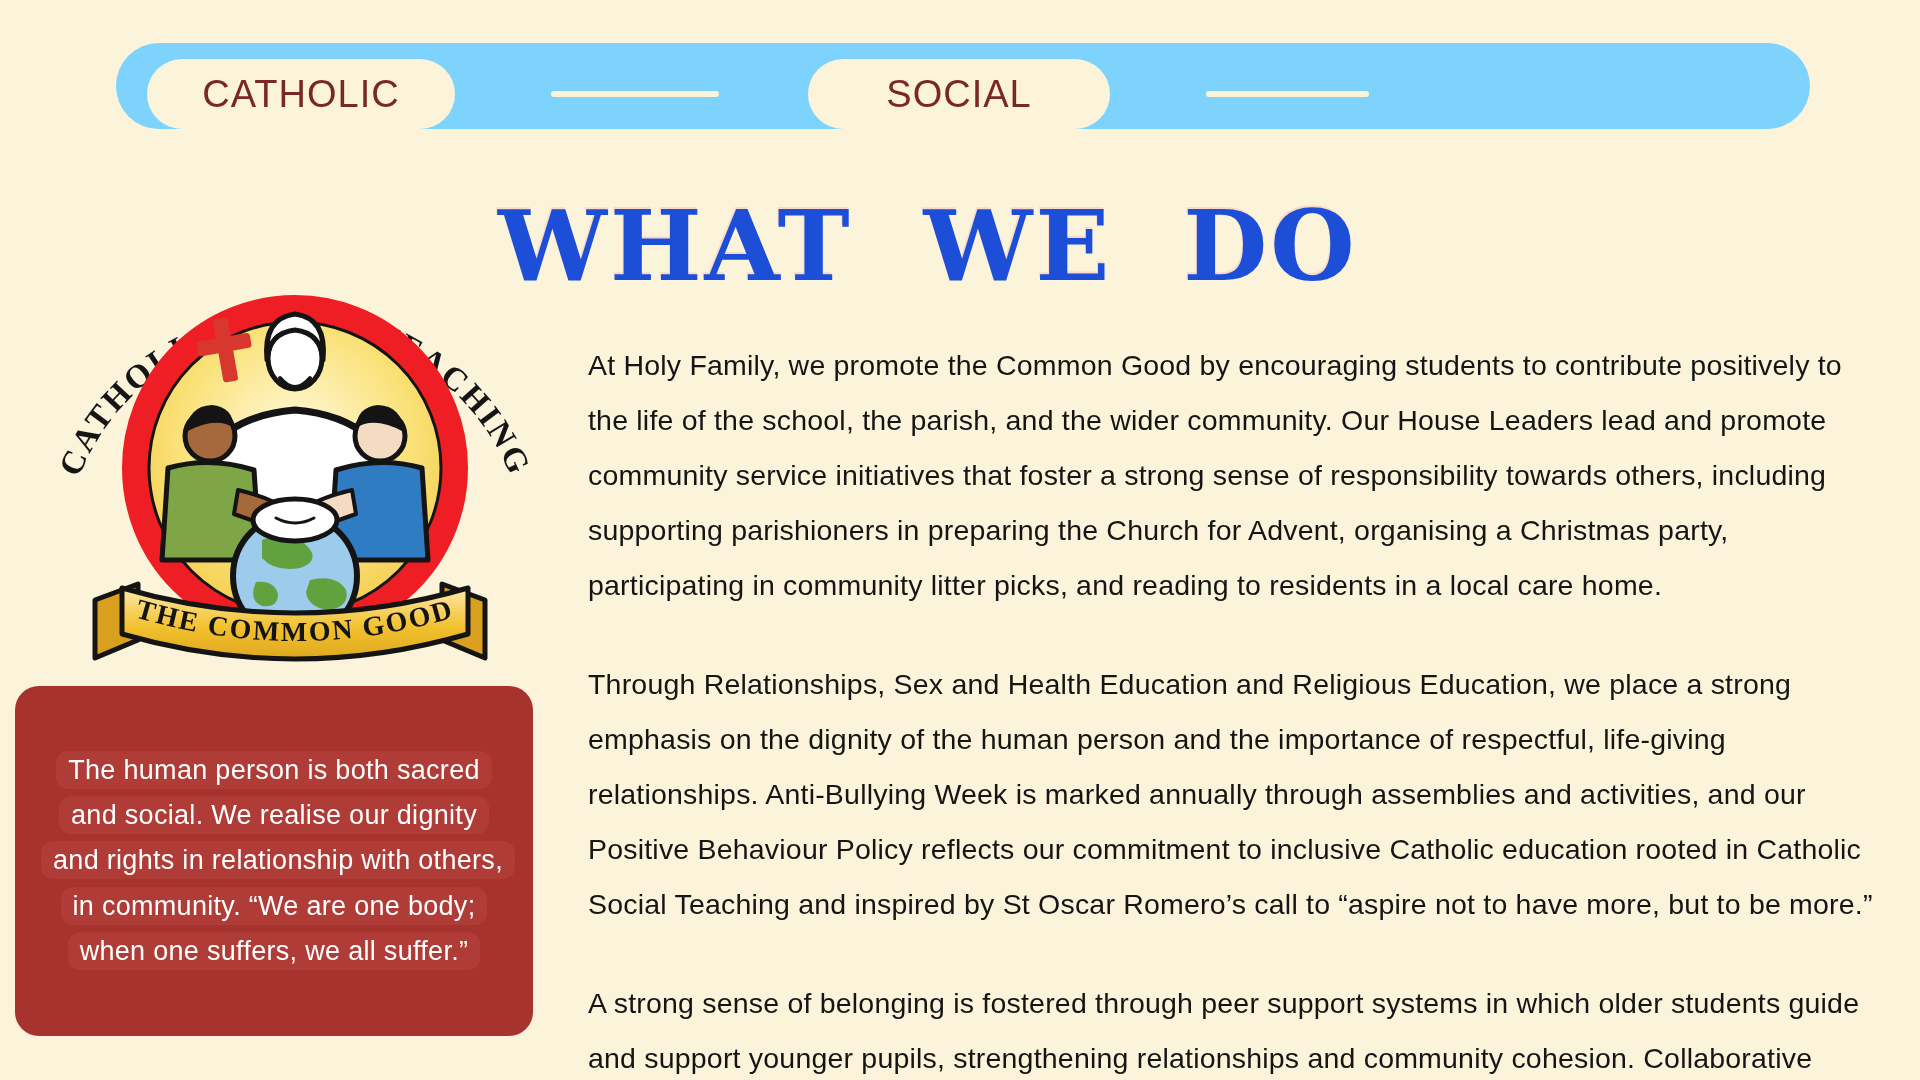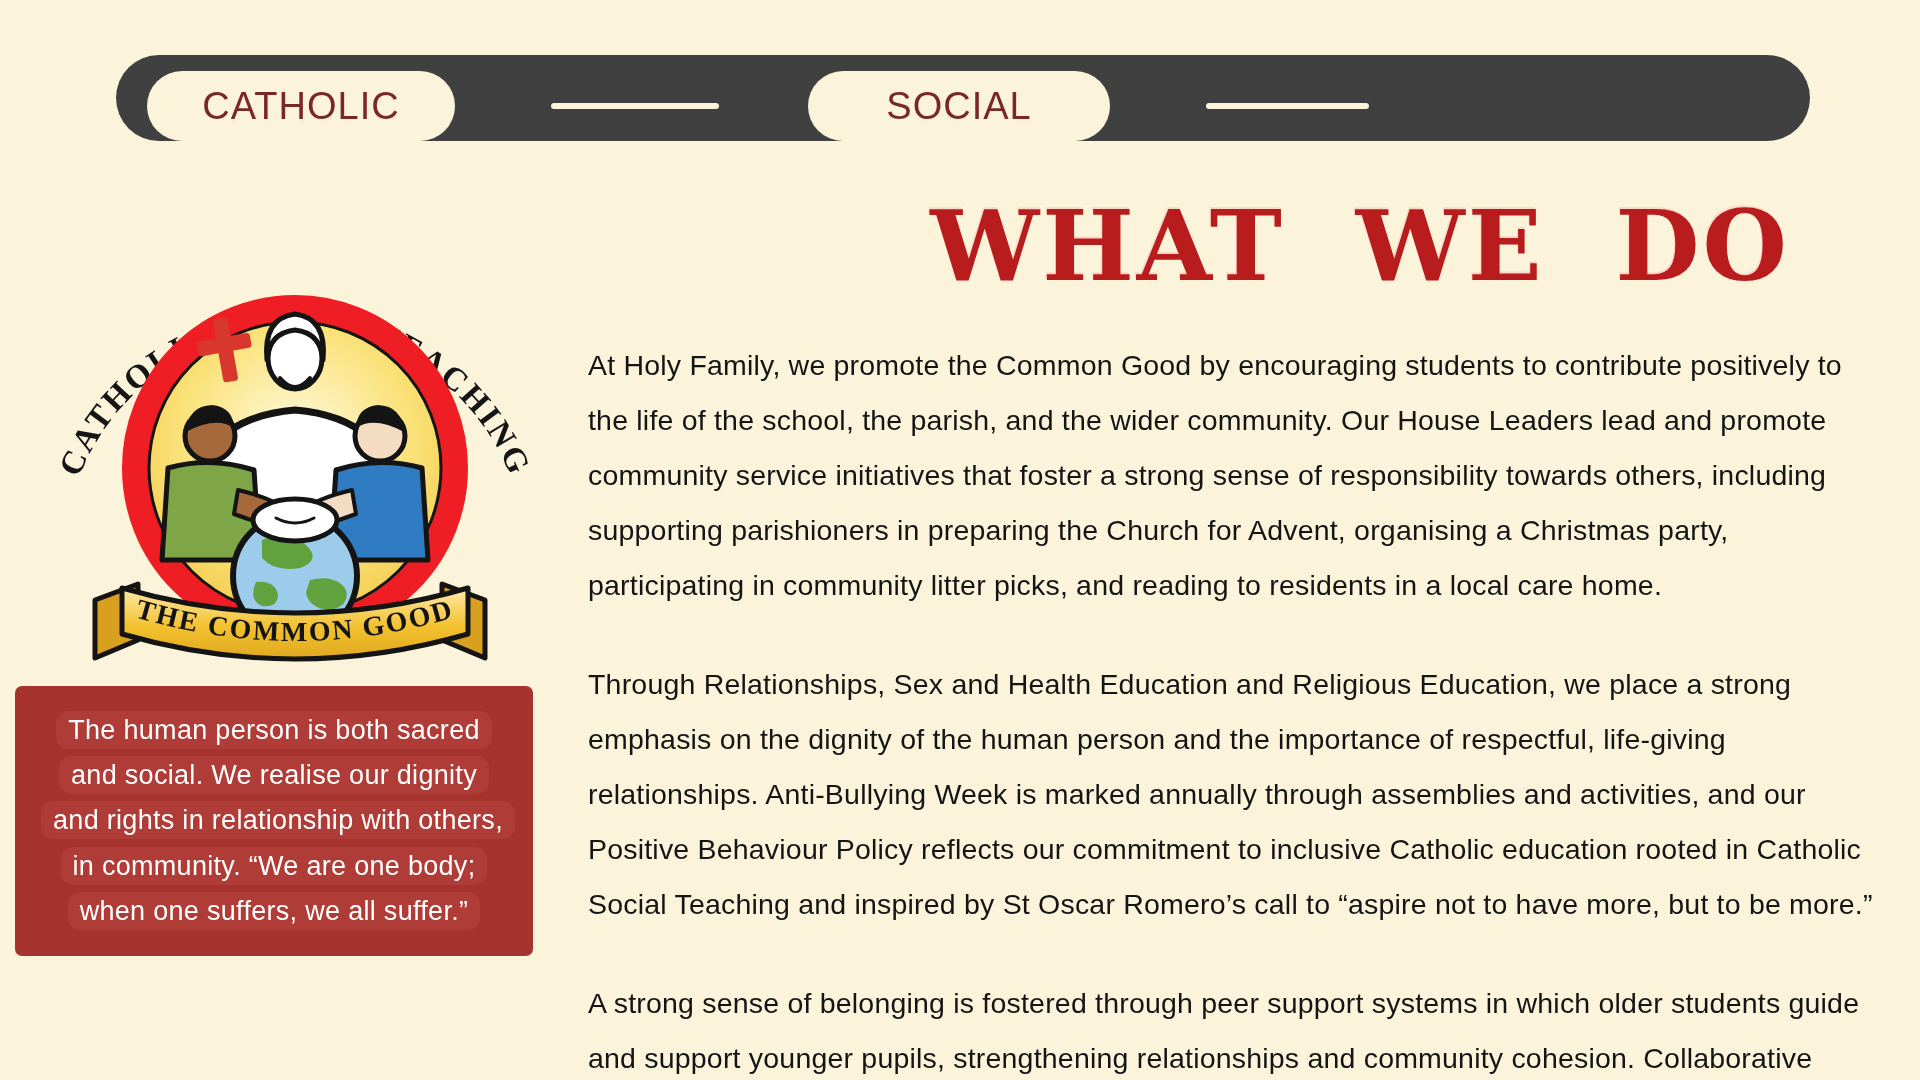--- a/index.html
+++ b/index.html
@@ -1,49 +1,49 @@
 <!DOCTYPE html>
 <html><head>
 <meta charset="utf-8">
 <style>
   * { margin:0; padding:0; box-sizing:border-box; }
   html,body { width:1920px; height:1080px; }
   body { font-family:"Liberation Sans", sans-serif; }
   .page { position:relative; width:1920px; height:1080px; background:#FBF4DB; overflow:hidden; }
 
   
-  .banner { position:absolute; left:116px; top:55px; width:1694px; height:86px;
-            background:#404040; border-radius:51px; }
+  .banner { position:absolute; left:116px; top:43px; width:1694px; height:86px;
+            background:#7dd3fc; border-radius:51px; }
   .pill { position:absolute; top:16px; height:70px; background:#FBF4DB; border-radius:35px;
           display:flex; align-items:center; justify-content:center;
           color:#7A2826; font-size:38px; letter-spacing:1px; font-weight:500; }
   .pill-1 { left:31px;  width:308px; }
   .pill-2 { left:692px; width:302px;align-items:center; }
   .pill-3 { left:1351px;width:275px; }
   .dash { position:absolute; top:48px; height:6px; background:#FBF4DB; border-radius:3px; }
   .dash-1 { left:435px;  width:168px; }
   .dash-2 { left:1090px; width:163px; }
 
   
   .logo { position:absolute; left:40px; top:168px; width:500px; height:525px; }
   .logo svg { width:100%; height:100%; display:block; }
 
   
-  .quote-card { position:absolute; left:15px; top:686px; width:518px; height:270px;
-                background:#A6332E; border-radius:7px; display:flex; align-items:center; }
+  .quote-card { position:absolute; left:15px; top:686px; width:518px; height:350px;
+                background:#A6332E; border-radius:24px; display:flex; align-items:center; }
   .quote-card p { width:100%; padding:20px 26px; text-align:center;
                   font-size:27px; line-height:1.68; color:#FFFFFF; letter-spacing:0.3px; }
   .hl { background:#AF3C37; border-radius:12px; padding:4px 12px;
         -webkit-box-decoration-break:clone; box-decoration-break:clone; }
 
   
   .content { position:absolute; left:588px; top:196px; width:1292px; }
   .content h1 { font-family:"DejaVu Serif", serif; font-weight:700;
-                font-size:97px; line-height:1.05; color:#b91c1c;
-                text-align:right; position:relative; left:-90px;
+                font-size:97px; line-height:1.05; color:#1d4ed8;
+                text-align:left; position:relative; left:-90px;
                 letter-spacing:3px; word-spacing:34px;
                 text-shadow:-1px -2px 0 rgba(248,196,186,0.55); }
   .content .body-text { margin-top:40px; }
   .content p { font-size:28.5px; line-height:55px; color:#151515;
                letter-spacing:0.2px; margin-bottom:44px; }
   .content p:last-child { margin-bottom:0; }
 </style>
 </head>
 <body>
 

